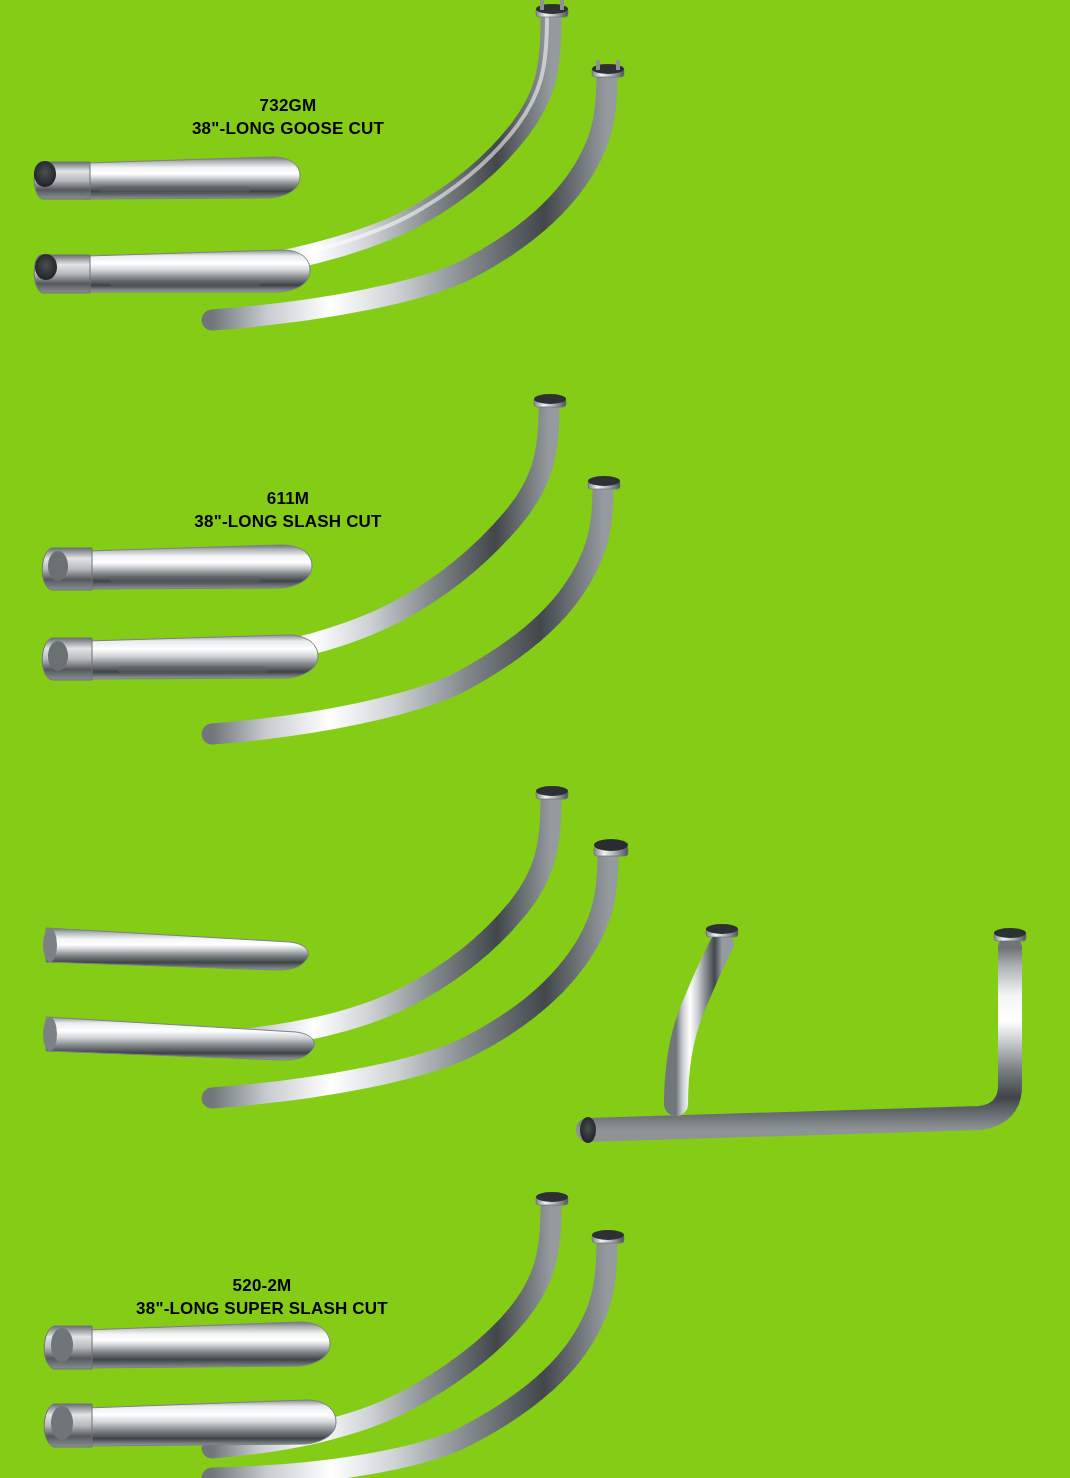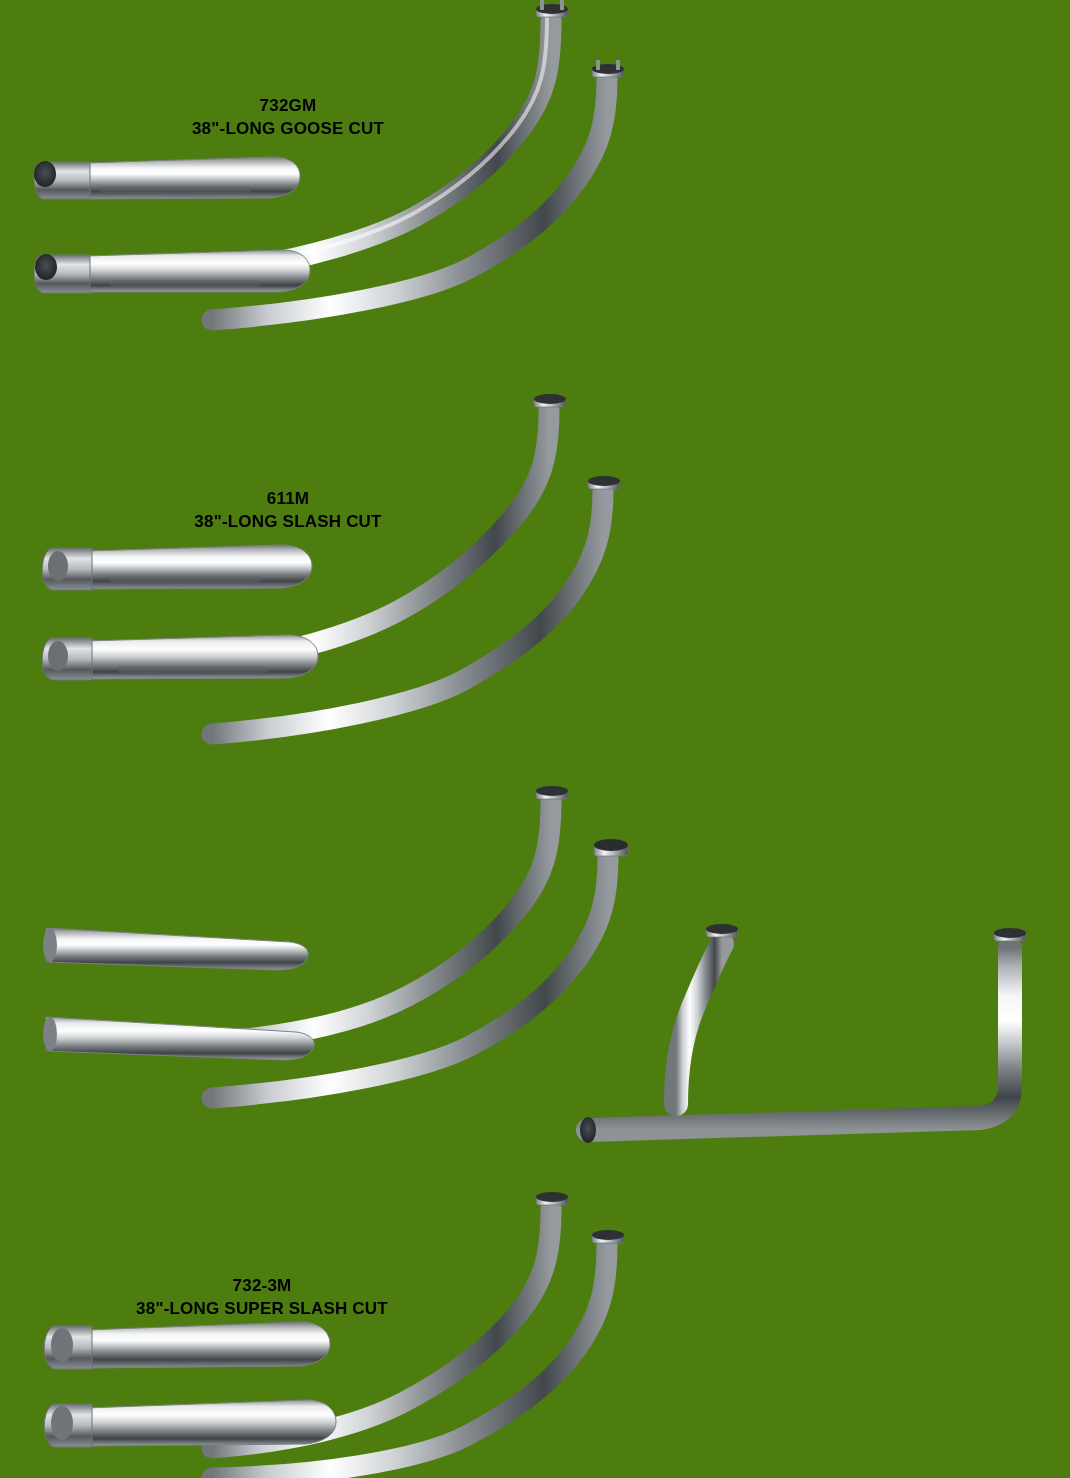--- a/index.html
+++ b/index.html
@@ -8,21 +8,21 @@
     background: #ffffff;
   }
   body {
     font-family: "Liberation Sans", sans-serif;
     color: #000;
   }
   .page {
     position: relative;
     width: 1070px;
     height: 1478px;
-    background: #4d7c0f;
+    background: #84cc16;
     overflow: hidden;
   }
   .label {
     position: absolute;
     text-align: center;
     font-weight: bold;
     font-size: 17px;
     line-height: 1.35;
     letter-spacing: 0.2px;
     color: #000;
@@ -230,17 +230,17 @@
   </div>
 
   <div class="label" style="left:288px; top:488px; transform:translateX(-50%);">
     <span class="code">611M</span>
     <span class="desc">38"-LONG SLASH CUT</span>
   </div>
 
 
 
   <div class="label" style="left:262px; top:1275px; transform:translateX(-50%);">
-    <span class="code">732-3M</span>
+    <span class="code">520-2M</span>
     <span class="desc">38"-LONG SUPER SLASH CUT</span>
   </div>
 
 </div>
 
 </body></html>

